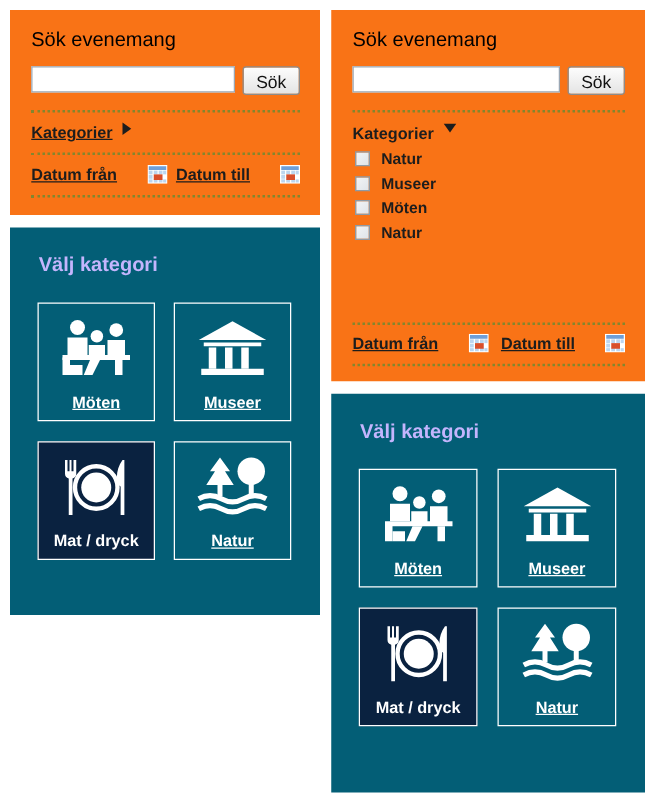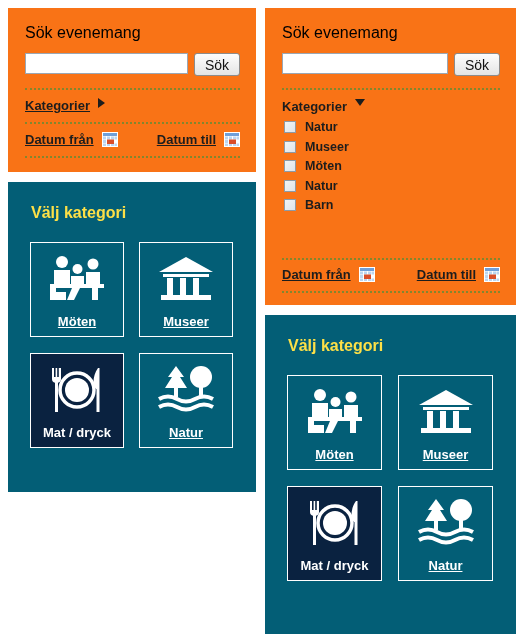--- a/index.html
+++ b/index.html
@@ -110,31 +110,31 @@
   }
   .cb-label {
     font-size: 12.5px;
     font-weight: bold;
     color: #1d1d1d;
     line-height: 1;
   }
 
   
   .date-row { display: flex; align-items: center; }
-  .date-cell { display: flex; gap: 8px; }
+  .date-cell { display: flex; gap: 24px; }
 
   .cal-icon {
     width: 16px; height: 15px;
     flex: 0 0 auto;
     display: block;
   }
 
   
   .cat-title {
-    color: #fde047;
+    color: #c4b5fd;
     font-size: 16px;
     font-weight: bold;
   }
 
   .tile-grid { display: flex; flex-wrap: wrap; }
 
   .tile {
     box-sizing: border-box;
     border: 1px solid #ffffff;
     background: transparent;
@@ -326,24 +326,20 @@
       <label class="cb-item">
         <span class="cb-box"></span>
         <span class="cb-label">Möten</span>
       </label>
 
       <label class="cb-item">
         <span class="cb-box"></span>
         <span class="cb-label">Natur</span>
       </label>
 
-      <label class="cb-item">
-        <span class="cb-box"></span>
-        <span class="cb-label">Barn</span>
-      </label>
     </div>
 
     <div class="dotrule" style="position:absolute; left:17px; top:250px; width:218px;"></div>
 
     <div class="date-row" style="position:absolute; left:17px; top:259px; width:218px;">
       <div class="date-cell">
         <span class="link-ul">Datum från</span>
         <svg class="cal-icon" viewBox="0 0 16 15">
           <rect x="0" y="0" width="16" height="15" fill="#ffffff"></rect>
           <rect x="1" y="1" width="14" height="3" fill="#6f9fd8"></rect>

